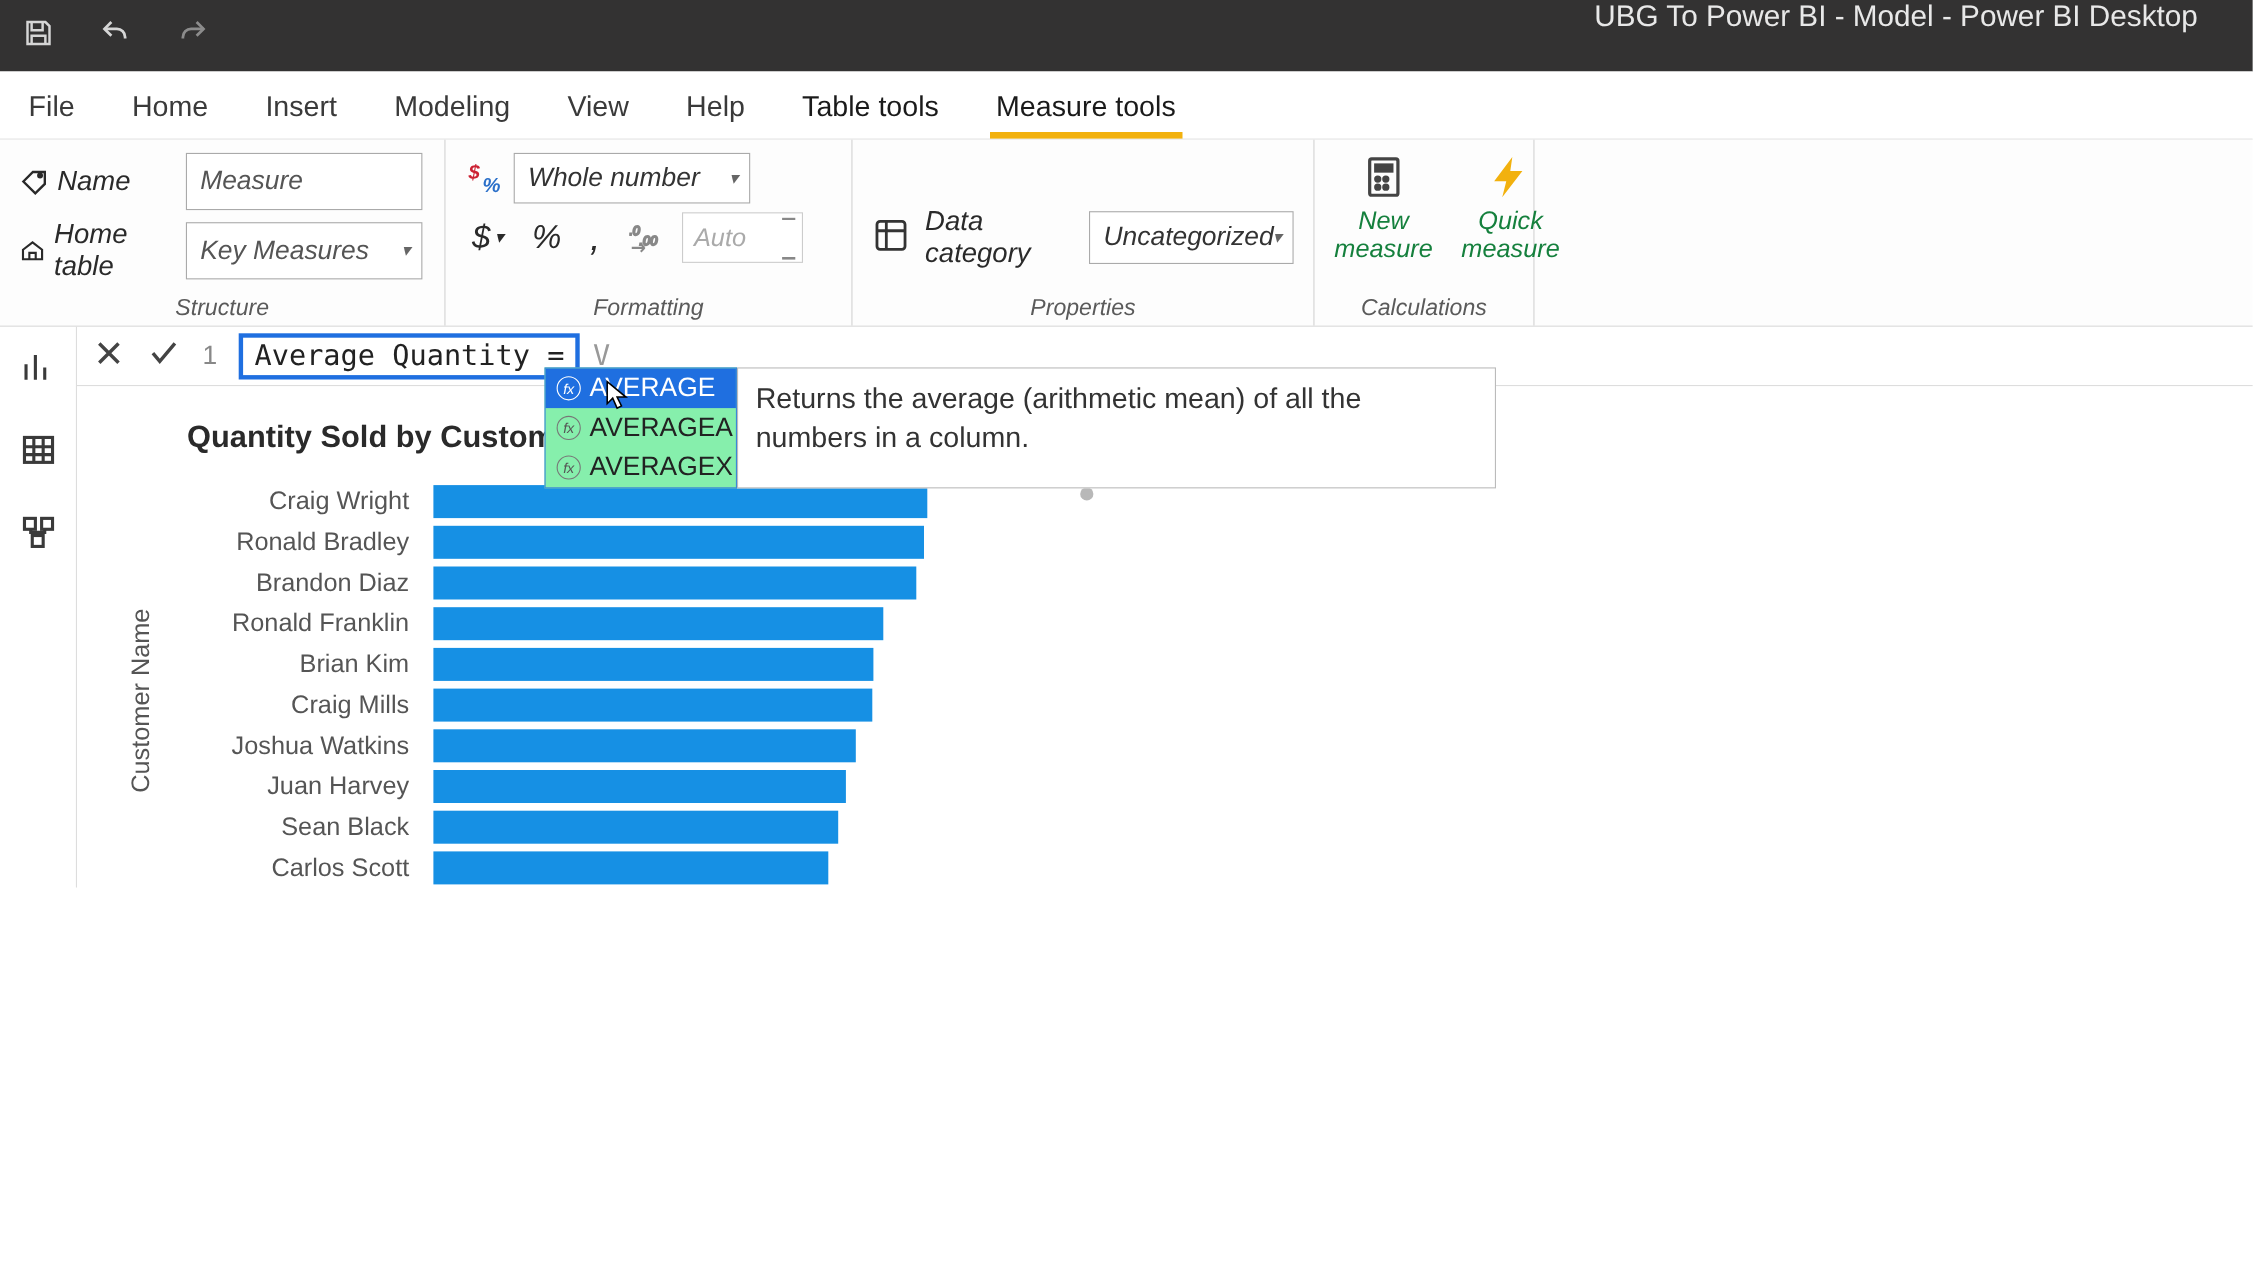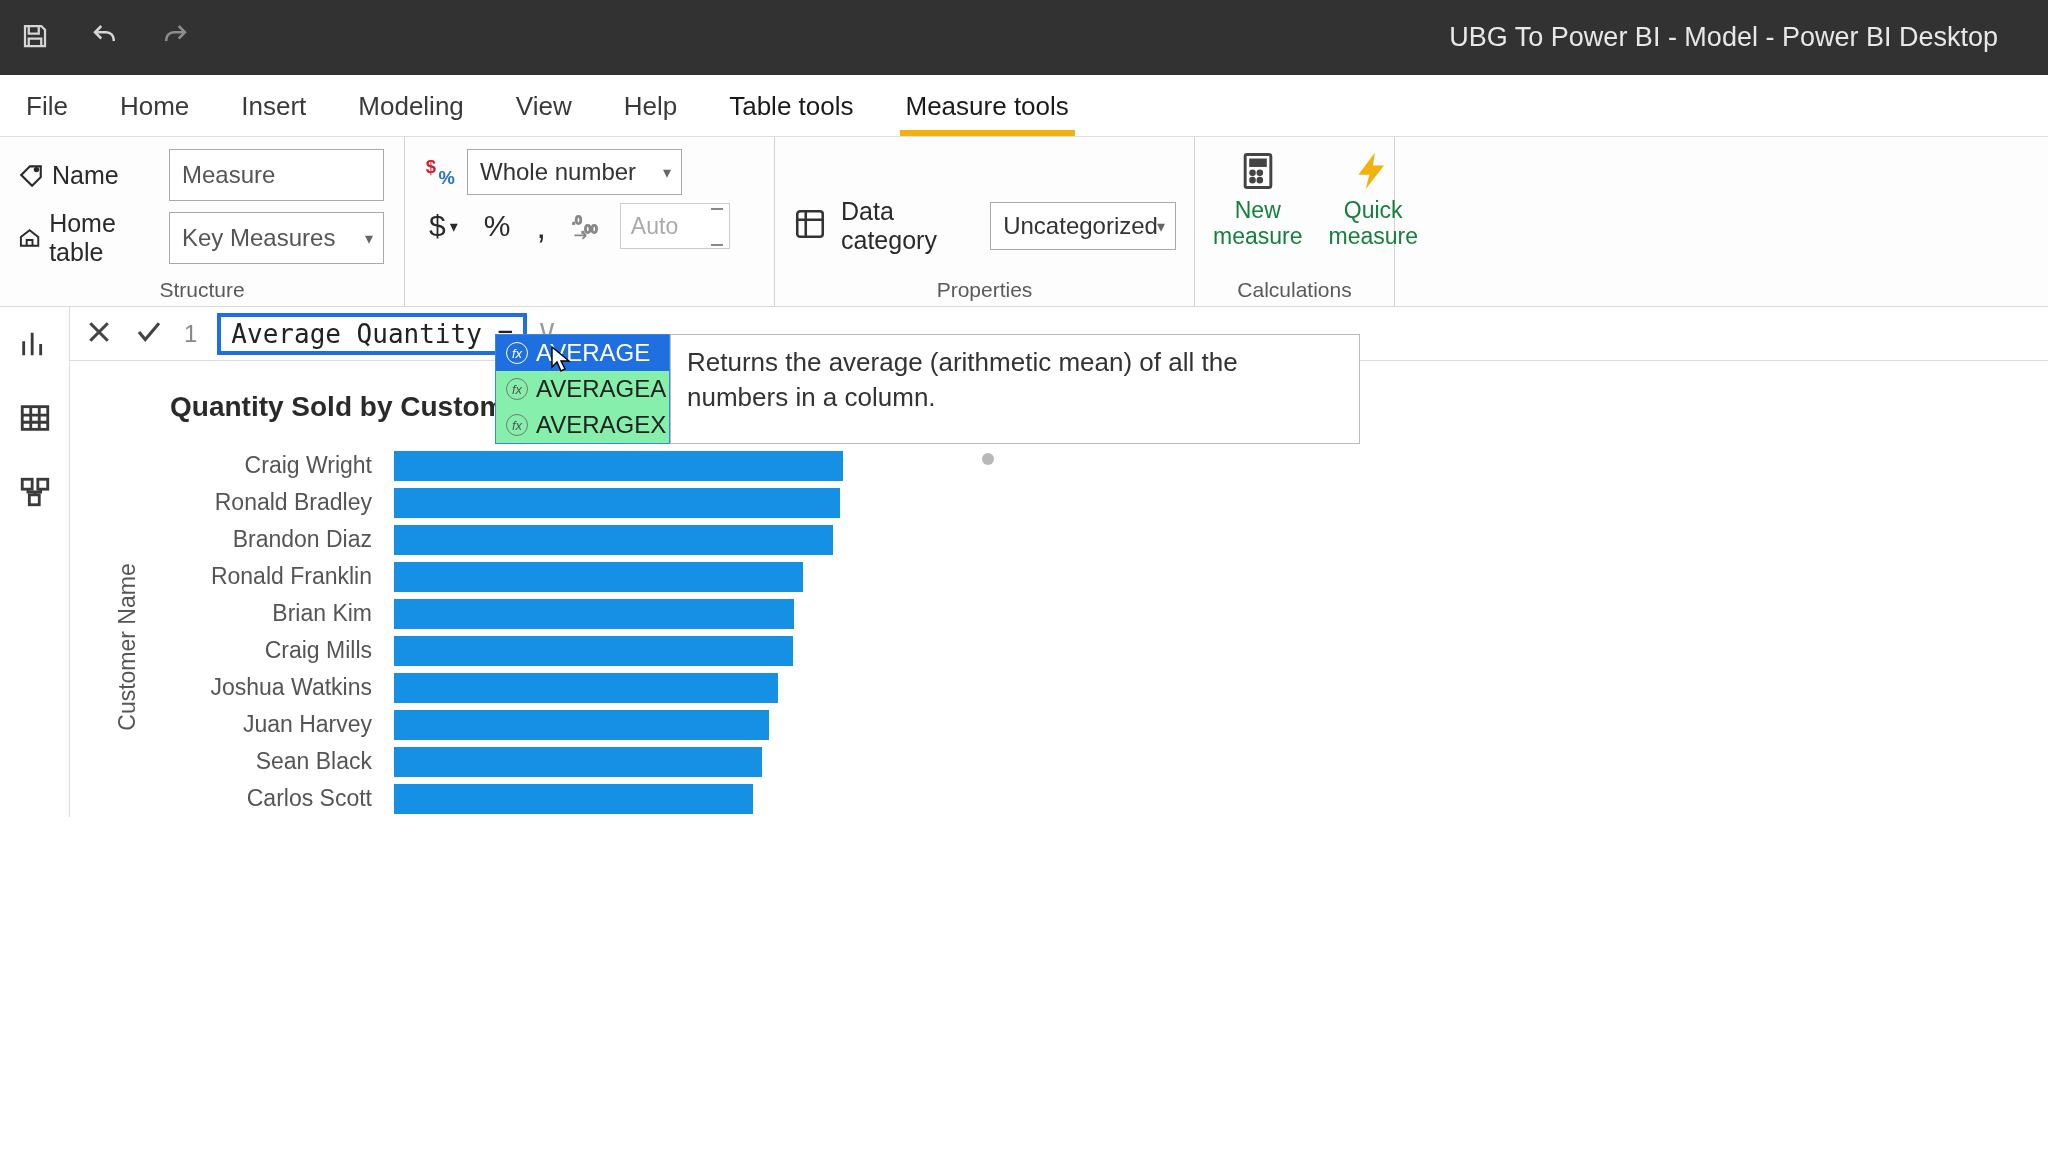--- a/index.html
+++ b/index.html
@@ -1,29 +1,29 @@
 <!DOCTYPE html>
 <html><head>
   <meta charset="utf-8">
   <style>
     * { box-sizing:border-box; margin:0; padding:0; font-family:"Segoe UI",Arial,sans-serif; }
     body { background:#fff; overflow:hidden; }
 
-    .titlebar { height:75px; background:#333232; display:flex; align-items:center; padding:0 20px; }
+    .titlebar { height:65px; background:#333232; display:flex; padding:0 20px; }
     .titlebar-icons { display:flex; gap:40px; align-items:center; }
     .titlebar-icons svg { width:30px; height:30px; stroke:#d6d6d6; fill:none; }
     .titlebar-title { margin-left:auto; color:#e8e8e8; font-size:27px; font-weight:400; padding-right:30px; }
 
     .ribbon-tabs { height:62px; background:#fff; border-bottom:1px solid #ddd; display:flex; align-items:flex-end; padding:0 20px; gap:40px; }
     .ribbon-tab { font-size:26px; color:#3a3a3a; padding:8px 6px 14px 6px; cursor:pointer; }
     .ribbon-tab.context { color:#1a1a1a; }
     .ribbon-tab.active { border-bottom:6px solid #f2b10e; padding-bottom:8px; color:#1a1a1a; }
 
     .ribbon-body { height:170px; background:#fdfdfd; border-bottom:1px solid #d9d9d9; display:flex; }
-    .rgroup { border-right:1px solid #d3d3d3; padding:12px 18px 4px 18px; display:flex; flex-direction:column; justify-content:space-between; }
+    .rgroup { border-right:1px solid #d3d3d3; padding:12px 18px 4px 18px; display:flex; flex-direction:column; justify-content:space-between;font-style:italic; }
     .rgroup-label { text-align:center; font-size:21px; color:#5a5a5a; padding-top:6px; }
 
     .structure-rows { display:flex; flex-direction:column; gap:8px; }
     .struct-row { display:flex; align-items:center; gap:6px; }
     .struct-row .lab { font-size:25px; color:#2a2a2a; width:145px; display:flex; align-items:center; gap:8px; }
     .struct-row .lab svg { width:26px; height:26px; stroke:#2a2a2a; fill:none; stroke-width:2; }
     .input-box { width:215px; height:52px; border:1px solid #aaa; background:#fff; display:flex; align-items:center; padding:0 12px; font-size:24px; color:#555; position:relative; }
     .input-box.drop::after { content:"▾"; position:absolute; right:10px; color:#666; font-size:16px; }
 
     .fmt-top { display:flex; align-items:center; gap:10px; }
@@ -153,20 +153,21 @@
         <div class="fbtn">
             <svg viewBox="0 0 24 24" fill="none" stroke="#888" stroke-width="1.6">
               <text x="0" y="10" font-size="10" fill="#888">.0</text>
               <text x="8" y="18" font-size="10" fill="#888">.00</text>
               <path d="M2 20h10m0 0l-3-3m3 3l-3 3"></path>
             </svg>
           </div>
         <div class="auto-box">Auto</div>
       </div>
     </div>
+    <div class="rgroup-label">Formatting</div>
   </div>
 
   <div class="rgroup" style="width:420px">
     <div class="prop-row">
       <span><svg viewBox="0 0 24 24" fill="none" stroke="#333" stroke-width="1.8">
             <rect x="3" y="3" width="18" height="18" rx="2"></rect>
             <path d="M3 9h18M9 3v18"></path>
           </svg></span>
       <div class="prop-label">Data category</div>
       <div class="prop-dd">Uncategorized</div>

